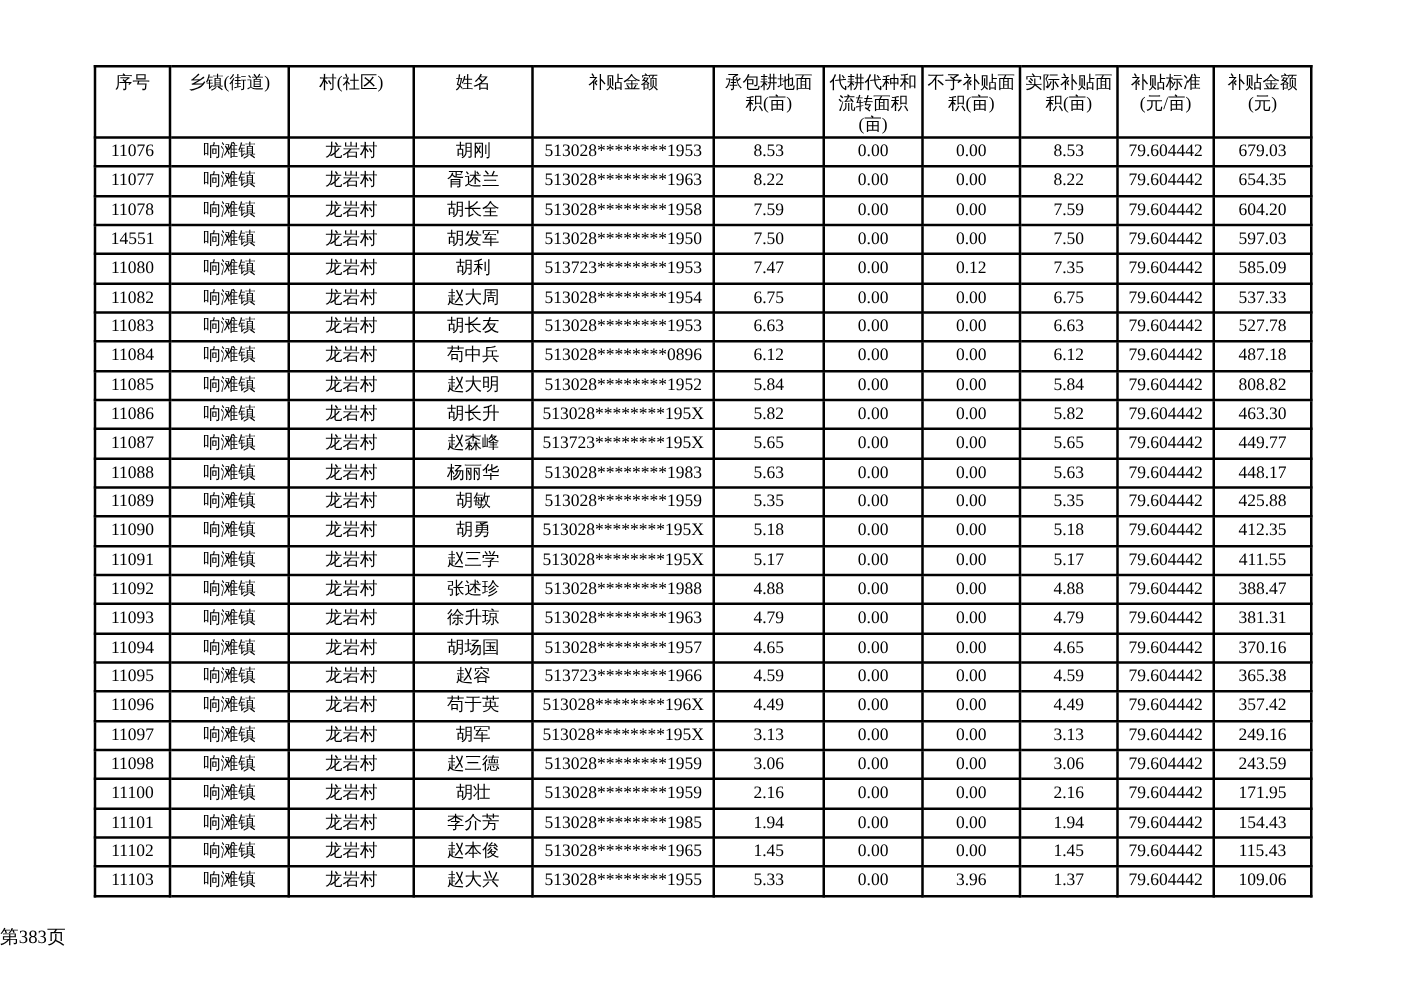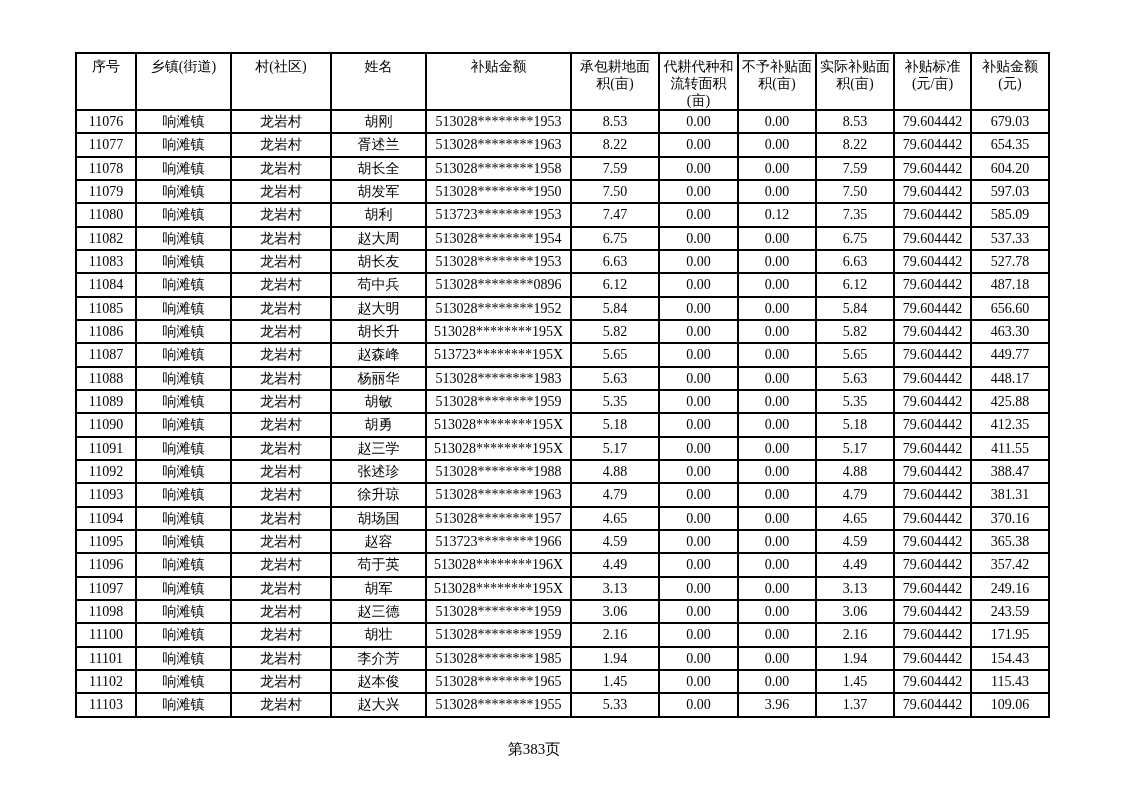--- a/index.html
+++ b/index.html
@@ -45,21 +45,20 @@
     vertical-align: middle;
     font-size: 14px;
     line-height: 15px;
     white-space: nowrap;
   }
   .footer {
     position: absolute;
     left: 0;
     right: 0;
     top: 740px;
-    text-align: center;
     font-size: 15px;
   }
 </style>
 </head>
 <body>
 
 <div class="page">
 
   <table class="subsidy">
     <colgroup id="colgroup">
@@ -124,21 +123,21 @@
           <td>胡长全</td>
           <td>513028********1958</td>
           <td>7.59</td>
           <td>0.00</td>
           <td>0.00</td>
           <td>7.59</td>
           <td>79.604442</td>
           <td>604.20</td>
         </tr>
         <tr>
-          <td>11079</td>
+          <td>14551</td>
           <td>响滩镇</td>
           <td>龙岩村</td>
           <td>胡发军</td>
           <td>513028********1950</td>
           <td>7.50</td>
           <td>0.00</td>
           <td>0.00</td>
           <td>7.50</td>
           <td>79.604442</td>
           <td>597.03</td>
@@ -199,21 +198,21 @@
           <td>11085</td>
           <td>响滩镇</td>
           <td>龙岩村</td>
           <td>赵大明</td>
           <td>513028********1952</td>
           <td>5.84</td>
           <td>0.00</td>
           <td>0.00</td>
           <td>5.84</td>
           <td>79.604442</td>
-          <td>656.60</td>
+          <td>808.82</td>
         </tr>
         <tr>
           <td>11086</td>
           <td>响滩镇</td>
           <td>龙岩村</td>
           <td>胡长升</td>
           <td>513028********195X</td>
           <td>5.82</td>
           <td>0.00</td>
           <td>0.00</td>

